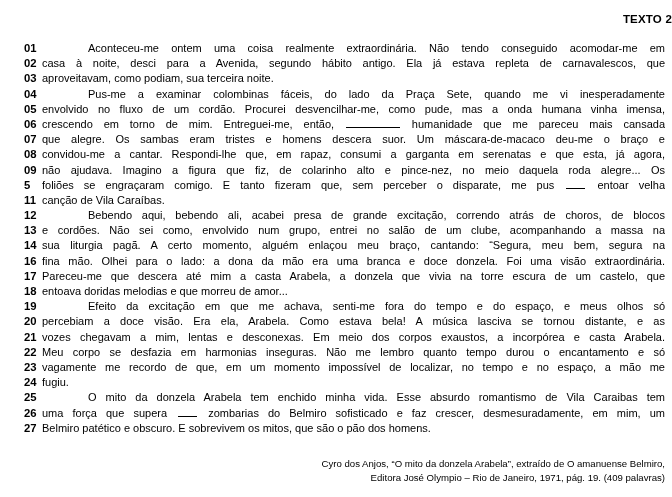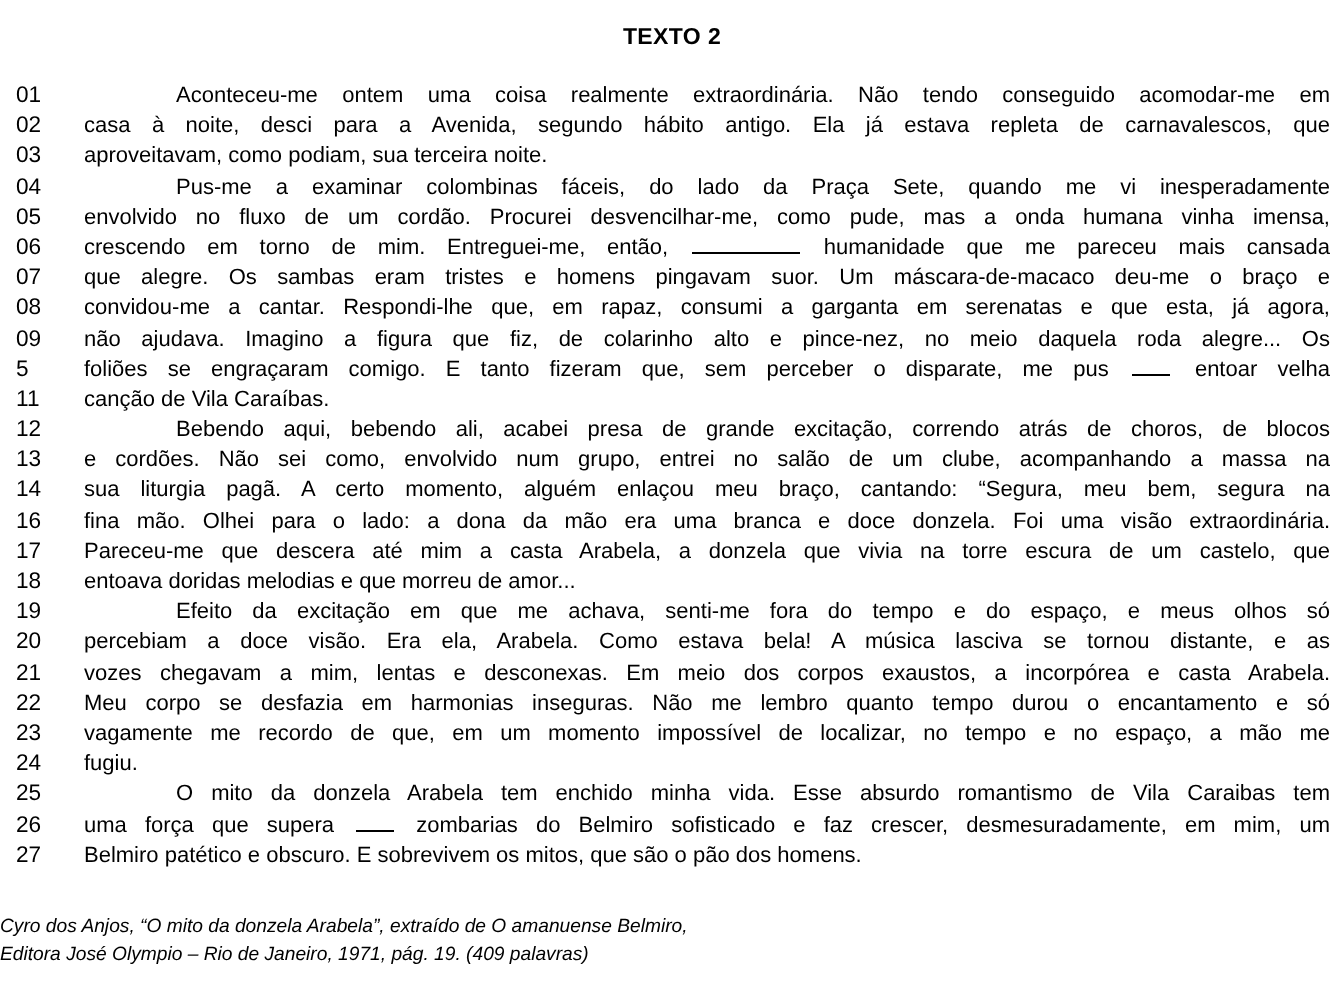--- a/index.html
+++ b/index.html
@@ -14,21 +14,21 @@
     color: #000000;
     overflow: hidden;
   }
   #page {
     position: relative;
     width: 672px;
     height: 497px;
     box-sizing: border-box;
   }
   #title {
-    text-align: center;
+    text-align: right;
     font-size: 11.5px;
     font-weight: bold;
     letter-spacing: 0.2px;
     padding-top: 12px;
     padding-bottom: 0px;
     line-height: 14px;
   }
   #lines {
     position: absolute;
     top: 41px;
@@ -36,27 +36,28 @@
     width: 672px;
   }
   .line-row {
     position: relative;
     height: 15.2px;
     line-height: 15.2px;
     white-space: nowrap;
   }
   .lineno {
     position: absolute;
-    left: 8px;
+    left: 24px;
     top: 0;
     width: 22px;
     font-size: 11.3px;
     line-height: 15.2px;
     text-align: left;
     font-variant-numeric: tabular-nums;
+    font-weight: bold;
   }
   .linetext {
     position: absolute;
     left: 42px;
     top: 0;
     width: 623px;
     font-size: 11px;
     line-height: 15.2px;
     text-align: justify;
     text-align-last: justify;
@@ -87,24 +88,23 @@
     margin: 0 2px;
     vertical-align: baseline;
   }
   #attribution {
     position: absolute;
     left: 0;
     top: 457px;
     width: 672px;
     padding-right: 7px;
     box-sizing: border-box;
-    text-align: left;
+    text-align: right;
     font-size: 9.6px;
     line-height: 13.5px;
-    font-style: italic;
   }
   .attr-line { display: block; }
 </style>
 </head>
 <body>
 
 <div id="page">
 
   <div id="title">TEXTO 2</div>
 
@@ -128,21 +128,21 @@
       <div class="line-row">
         <span class="lineno">05</span>
         <span class="linetext"><span>envolvido no fluxo de um cordão. Procurei desvencilhar-me, como pude, mas a onda humana vinha imensa,</span></span>
       </div>
       <div class="line-row">
         <span class="lineno">06</span>
         <span class="linetext"><span>crescendo em torno de mim. Entreguei-me, então, </span><span class="blank-long"></span><span> humanidade que me pareceu mais cansada</span></span>
       </div>
       <div class="line-row">
         <span class="lineno">07</span>
-        <span class="linetext"><span>que alegre. Os sambas eram tristes e homens pingavam suor. Um máscara-de-macaco deu-me o braço e</span></span>
+        <span class="linetext"><span>que alegre. Os sambas eram tristes e homens descera suor. Um máscara-de-macaco deu-me o braço e</span></span>
       </div>
       <div class="line-row">
         <span class="lineno">08</span>
         <span class="linetext"><span>convidou-me a cantar. Respondi-lhe que, em rapaz, consumi a garganta em serenatas e que esta, já agora,</span></span>
       </div>
       <div class="line-row">
         <span class="lineno">09</span>
         <span class="linetext"><span>não ajudava. Imagino a figura que fiz, de colarinho alto e pince-nez, no meio daquela roda alegre... Os</span></span>
       </div>
       <div class="line-row">

